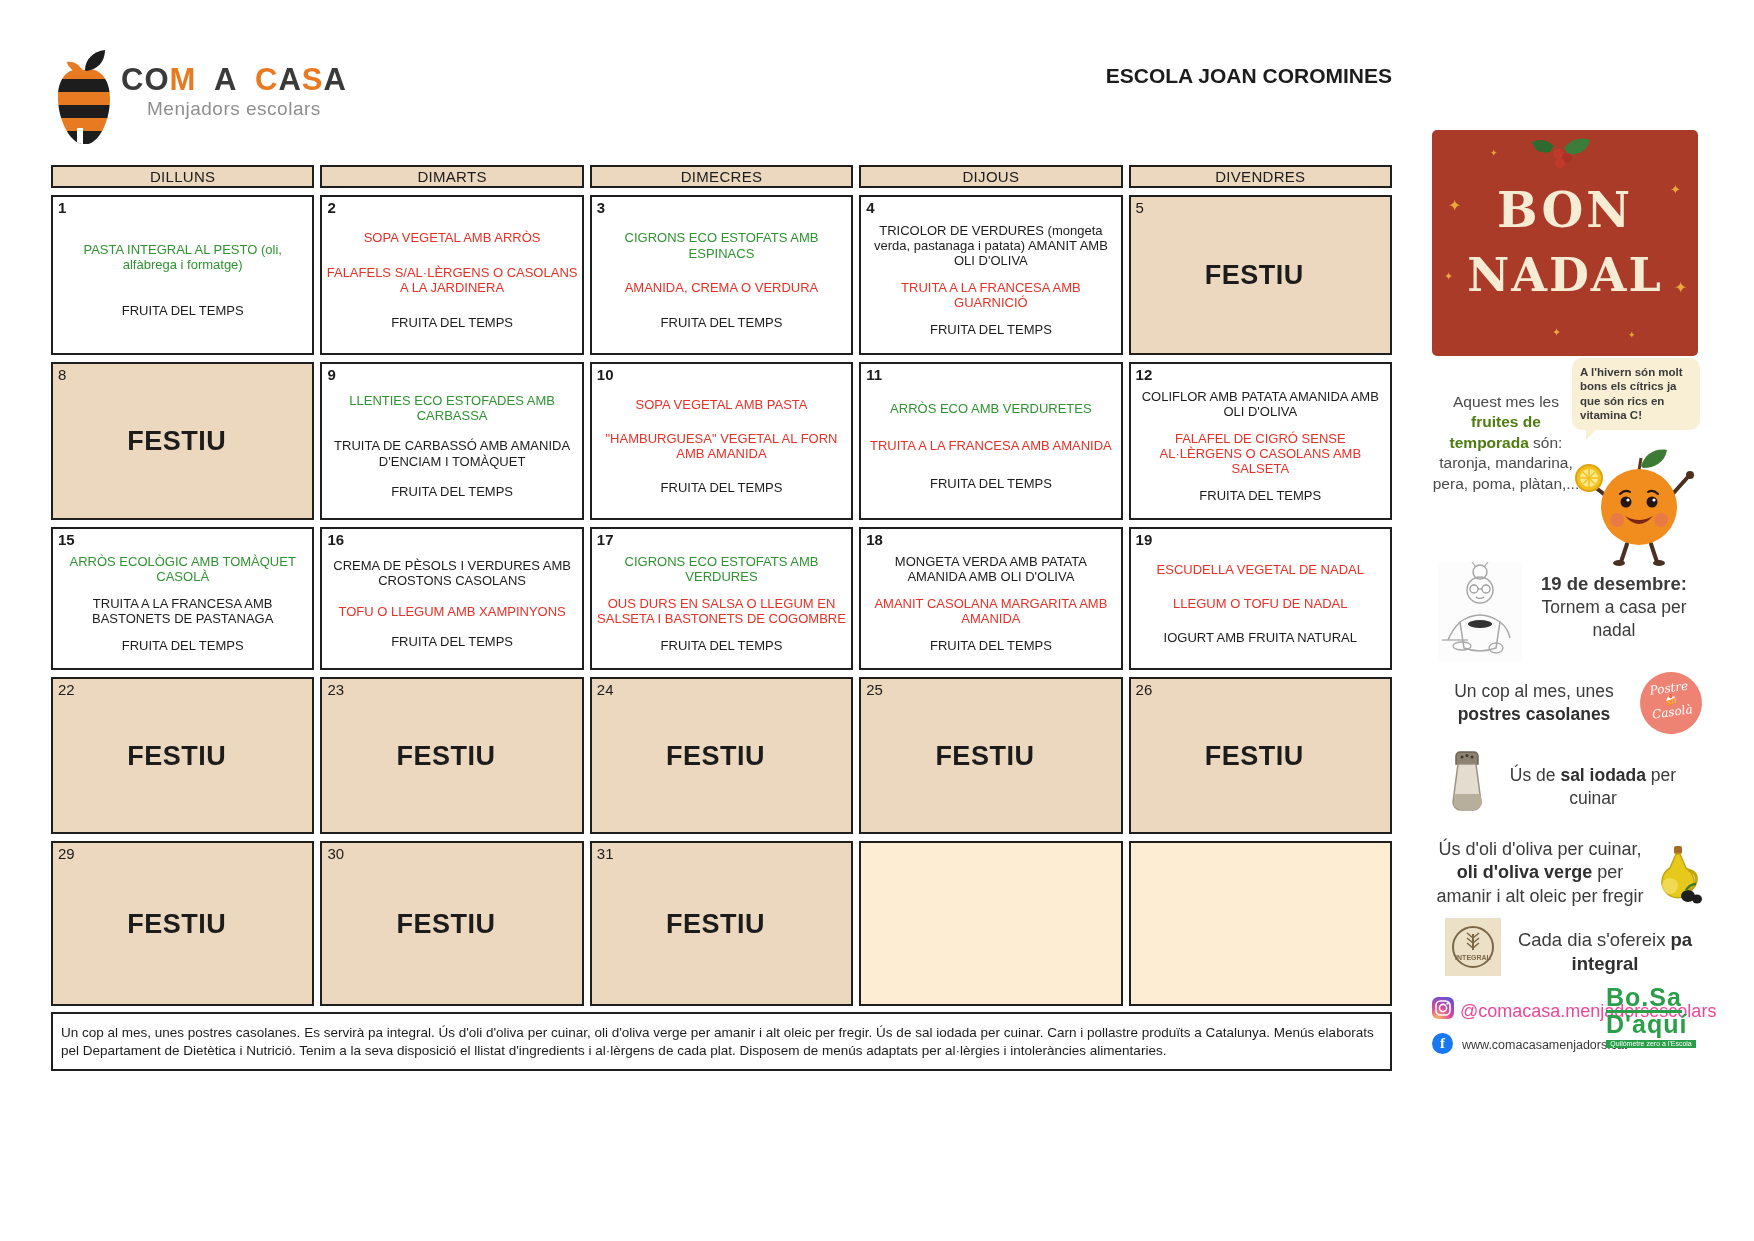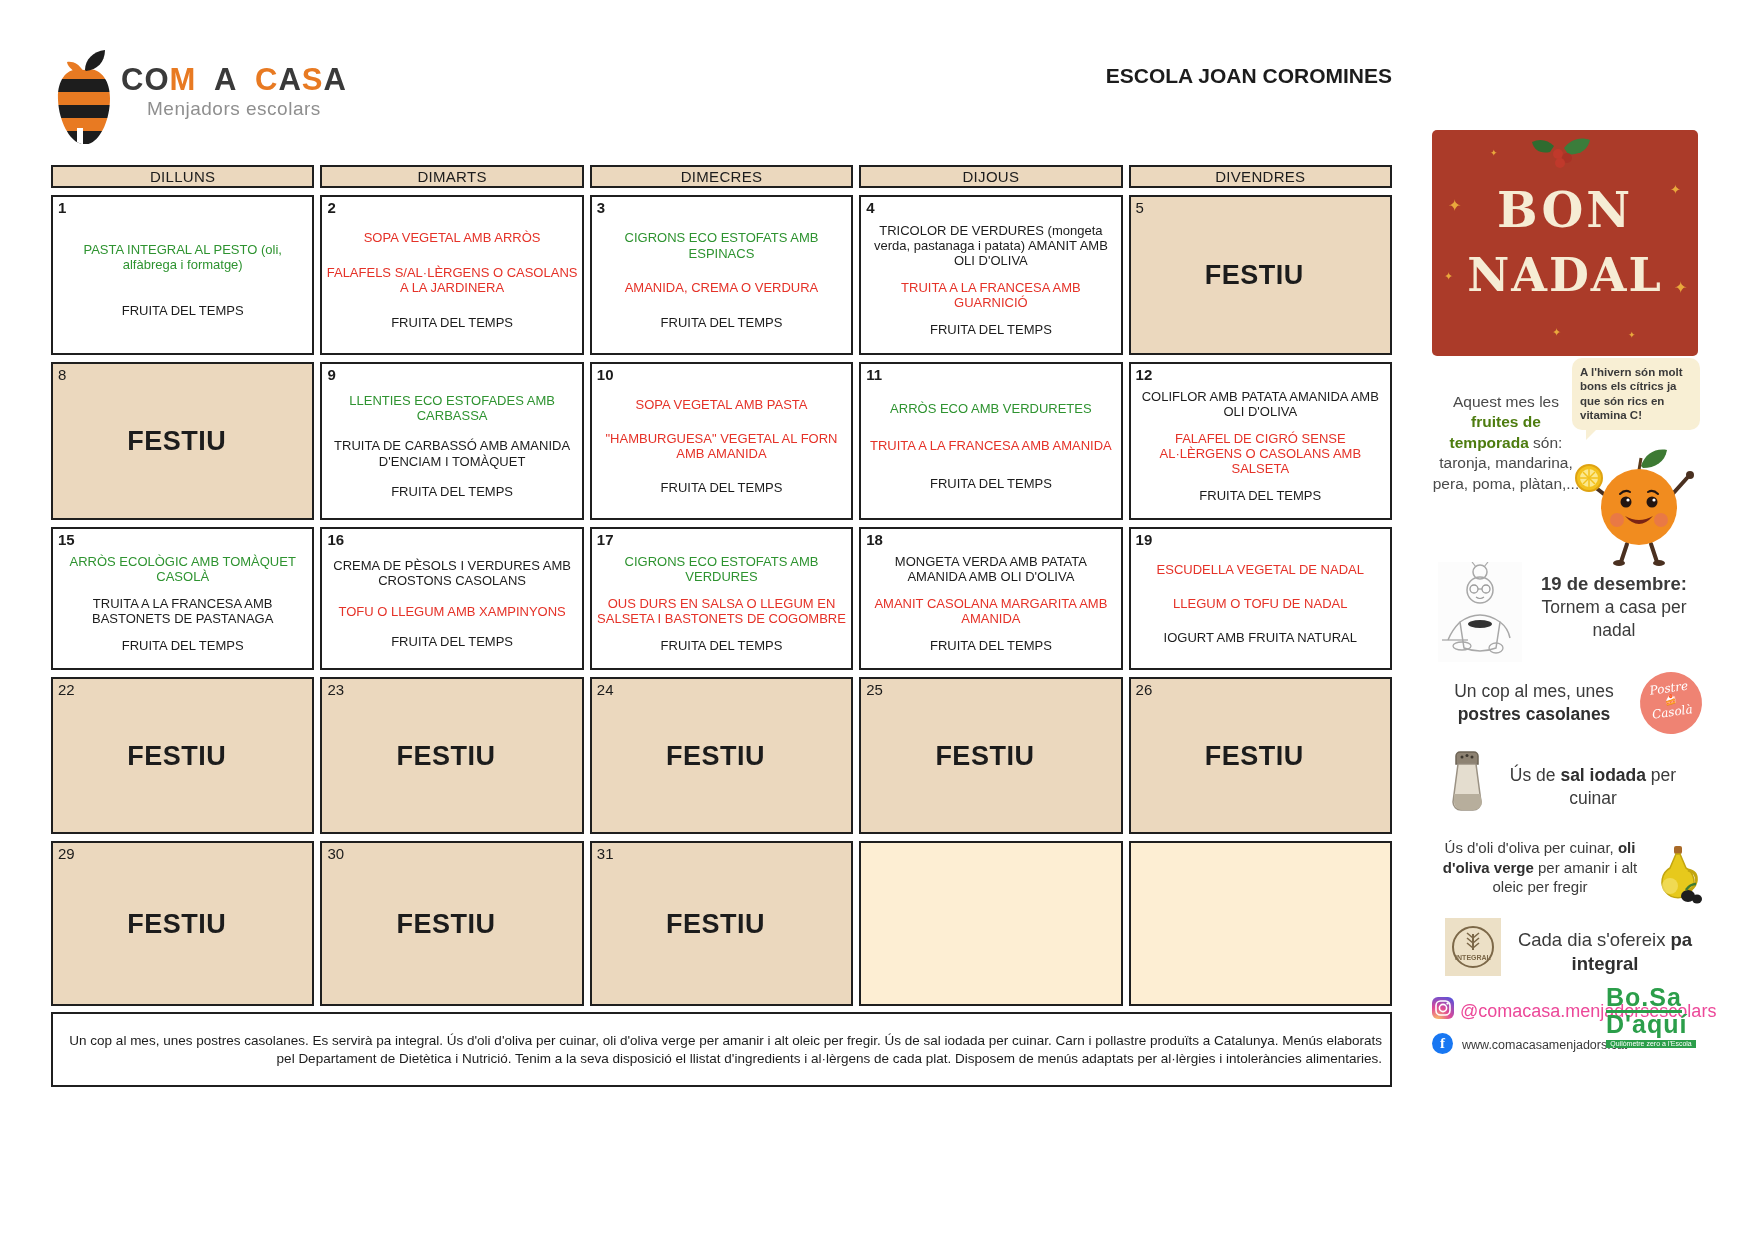--- a/index.html
+++ b/index.html
@@ -31,21 +31,21 @@
      text-align:center;font-size:27px;font-weight:bold;letter-spacing:.5px;}
   .menu-items{position:absolute;left:4px;right:4px;top:16px;bottom:6px;
      display:flex;flex-direction:column;justify-content:space-evenly;gap:2px;}
   .menu-item{text-align:center;font-size:13px;line-height:1.18;}
   .c-green{color:#2e9330;}
   .c-red{color:#e53228;}
   .c-black{color:#1c1c1c;}
 
   
   .footer-box{position:absolute;left:51px;top:1012px;width:1321px;border:2px solid #1f1f1f;
-     padding:18px 8px;text-align:right;font-size:13.5px;line-height:1.3;}
+     padding:10px 8px;text-align:left;font-size:13.5px;line-height:1.3;}
 
   
   .nadal-card{position:absolute;left:1432px;top:130px;width:266px;height:226px;background:#ab3b29;
      border-radius:5px;overflow:hidden;font-family:"DejaVu Serif",serif;color:#f6ecd4;}
   .nadal-line1{position:absolute;left:0;right:0;top:52px;text-align:center;font-size:48px;font-weight:bold;letter-spacing:3px;}
   .nadal-line2{position:absolute;left:0;right:0;top:118px;text-align:center;font-size:46px;font-weight:bold;letter-spacing:2px;}
   .sparkle{position:absolute;color:#e9a83c;font-family:"DejaVu Sans",sans-serif;}
 
   .fruites{position:absolute;left:1430px;top:392px;width:152px;text-align:center;
      font-size:15.5px;line-height:1.32;color:#4a4a4a;}
@@ -63,21 +63,21 @@
   .postres{position:absolute;left:1430px;top:680px;width:208px;text-align:center;font-size:17.5px;
      color:#3b3b3b;line-height:1.3;}
   .postre-badge{position:absolute;left:1640px;top:672px;width:62px;height:62px;background:#ef8373;border-radius:50%;
      color:#fff;text-align:center;font-style:italic;transform:rotate(-8deg);
      font-family:"DejaVu Serif",serif;font-size:12px;line-height:1.1;padding-top:10px;box-sizing:border-box;}
   .postre-badge .cup{font-style:normal;font-size:10px;}
 
   .salt-icon{position:absolute;left:1448px;top:750px;}
   .salt-text{position:absolute;left:1492px;top:764px;width:202px;text-align:center;font-size:17.5px;
      color:#3b3b3b;line-height:1.3;}
-  .oil-text{position:absolute;left:1428px;top:838px;width:224px;text-align:center;font-size:15px;
+  .oil-text{position:absolute;left:1428px;top:838px;width:224px;text-align:center;font-size:18px;
      color:#3b3b3b;line-height:1.3;}
   .oil-icon{position:absolute;left:1650px;top:846px;}
   .integral-badge{position:absolute;left:1445px;top:918px;width:56px;height:58px;background:#ece0c6;
      display:flex;align-items:center;justify-content:center;}
   .pa-text{position:absolute;left:1506px;top:928px;width:198px;text-align:center;font-size:18.5px;
      color:#3b3b3b;line-height:1.3;}
   .sb-bold{font-weight:bold;color:#2f2f2f;}
 
   .ig-icon{position:absolute;left:1432px;top:997px;}
   .insta-text{position:absolute;left:1460px;top:1001px;font-size:18px;color:#ec4899;}

